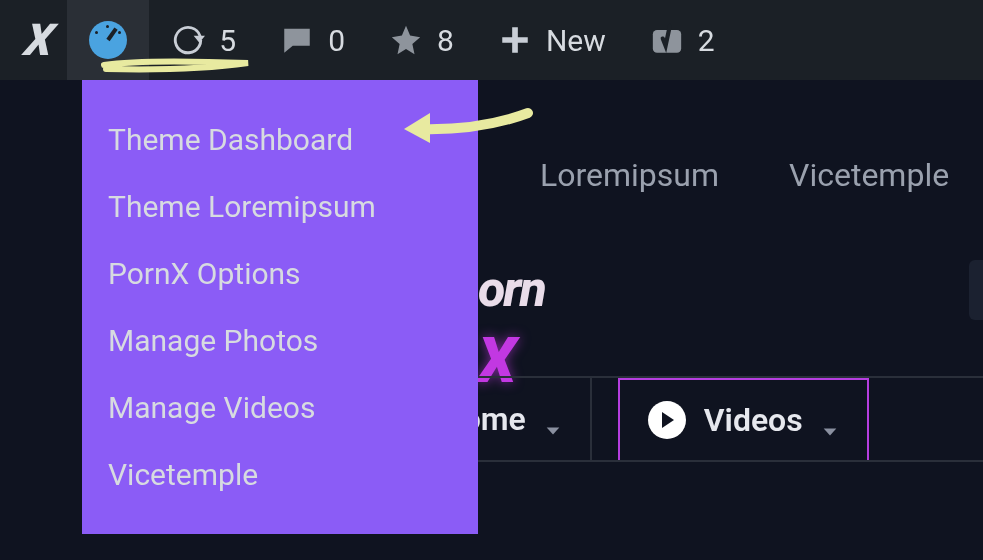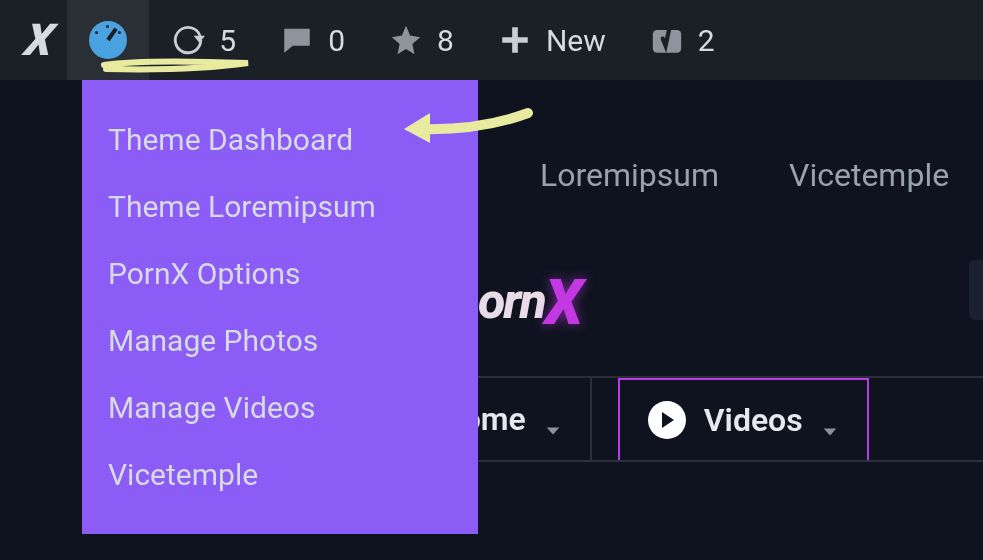--- a/index.html
+++ b/index.html
@@ -77,21 +77,21 @@
     position: absolute; left: 0; right: 0; top: 140px; height: 70px;
     display: flex; align-items: center; justify-content: flex-start; gap: 70px;
     padding-left: 540px;
     color: #9aa1ae; font-size: 32px;
   }
   .siteheader .nav-link { white-space: nowrap; }
 
   
   .logostrip {
     position: absolute; left: 478px; top: 260px; width: 200px; height: 70px;
-    display: flex; align-items: baseline;
+    display: flex; align-items: baseline; flex-direction: column;
   }
   .logostrip .t1 { font-size: 50px; font-weight: 800; font-style: italic; color: #e9dce9; letter-spacing: -2px; }
   .logostrip .t2 { font-size: 62px; font-weight: 900; font-style: italic; color: #c238e2; text-shadow: 0 0 12px rgba(194,56,226,.6); transform: translateY(6px); letter-spacing: -4px; }
 
   
   .navtabs {
     position: absolute; left: 410px; right: 0; top: 376px; height: 86px;
     border-top: 2px solid #2a2f3a; border-bottom: 2px solid #2a2f3a;
     display: flex; align-items: stretch;
   }

